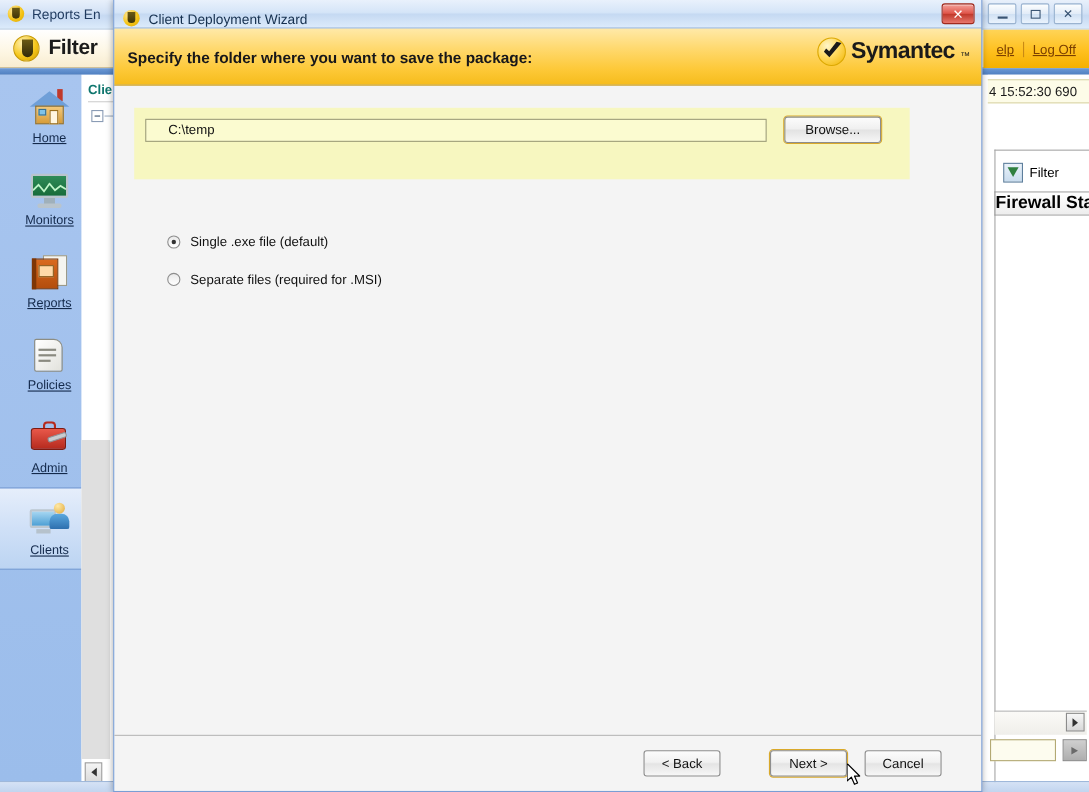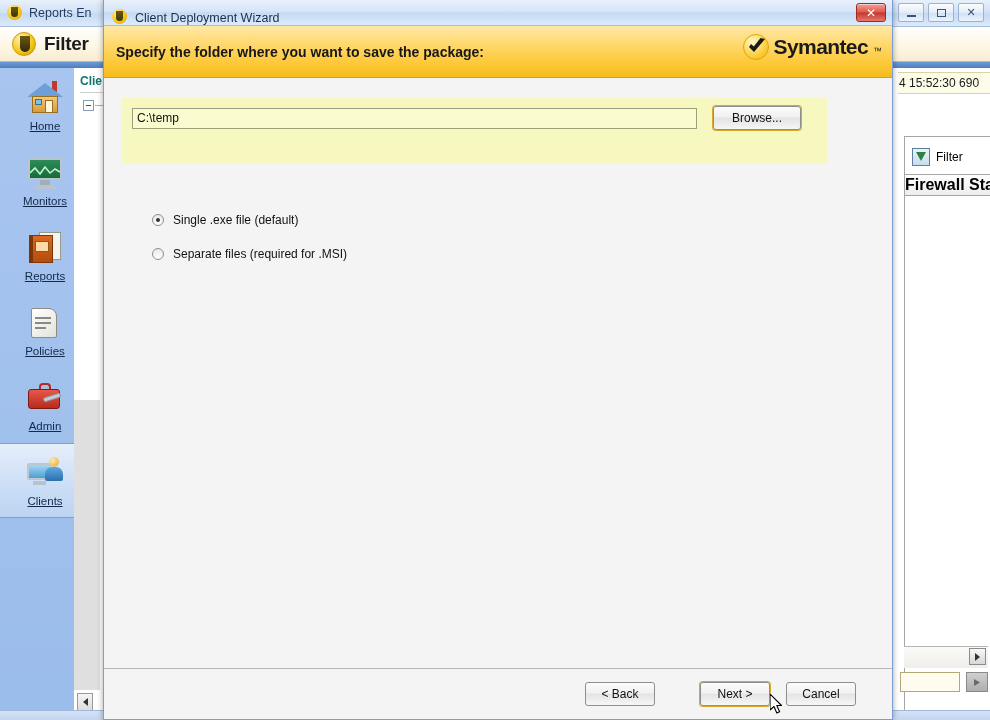--- a/index.html
+++ b/index.html
@@ -381,21 +381,21 @@
     position: absolute; left: 18px; top: 20px; width: 705px; height: 65px;
     background: #f7f7c0;
   }
   .path-row {
     position: absolute; left: 28px; top: 28px; display: flex; align-items: center; gap: 16px;
   }
   .path-input {
     width: 565px; height: 21px;
     background: #fbfbd0; border: 1px solid #9e9e78;
     font-family: "Liberation Sans", sans-serif; font-size: 12px; color: #111;
-    padding: 0 4px; outline: none;
+    padding: 0 20px; outline: none;
   }
   .browse-btn {
     width: 88px; height: 24px;
     background: linear-gradient(to bottom, #fcfcfc 0%, #f0f0f0 45%, #e3e3e3 52%, #f6f6f6 100%);
     border: 1px solid #8e8e8e; border-radius: 3px;
     font-family: "Liberation Sans", sans-serif; font-size: 12px; color: #111;
     box-shadow: 0 0 0 1px #d9a92b;
     cursor: pointer;
   }
   .radio-row {
@@ -452,20 +452,25 @@
           </div>
         <div class="wc-btn wc-glyph-close">✕</div>
       </div>
     </div>
 
     <div class="bg-brandbar">
       <span class="brand-shield"></span>
       <span class="brand-text">Filter</span>
     </div>
 
+    <div class="bg-toplinks">
+      <a class="toplink">elp</a>
+      <span class="toplink-sep"></span>
+      <a class="toplink">Log Off</a>
+    </div>
 
     <div class="bg-bluestrip"></div>
 
     <div class="bg-nav">
       <div class="nav-item">
         <span class="nav-icon">
           <span class="ic-home-chim"></span>
           <span class="ic-home-roof"></span>
           <span class="ic-home-body"></span>
           <span class="ic-home-win"></span>

